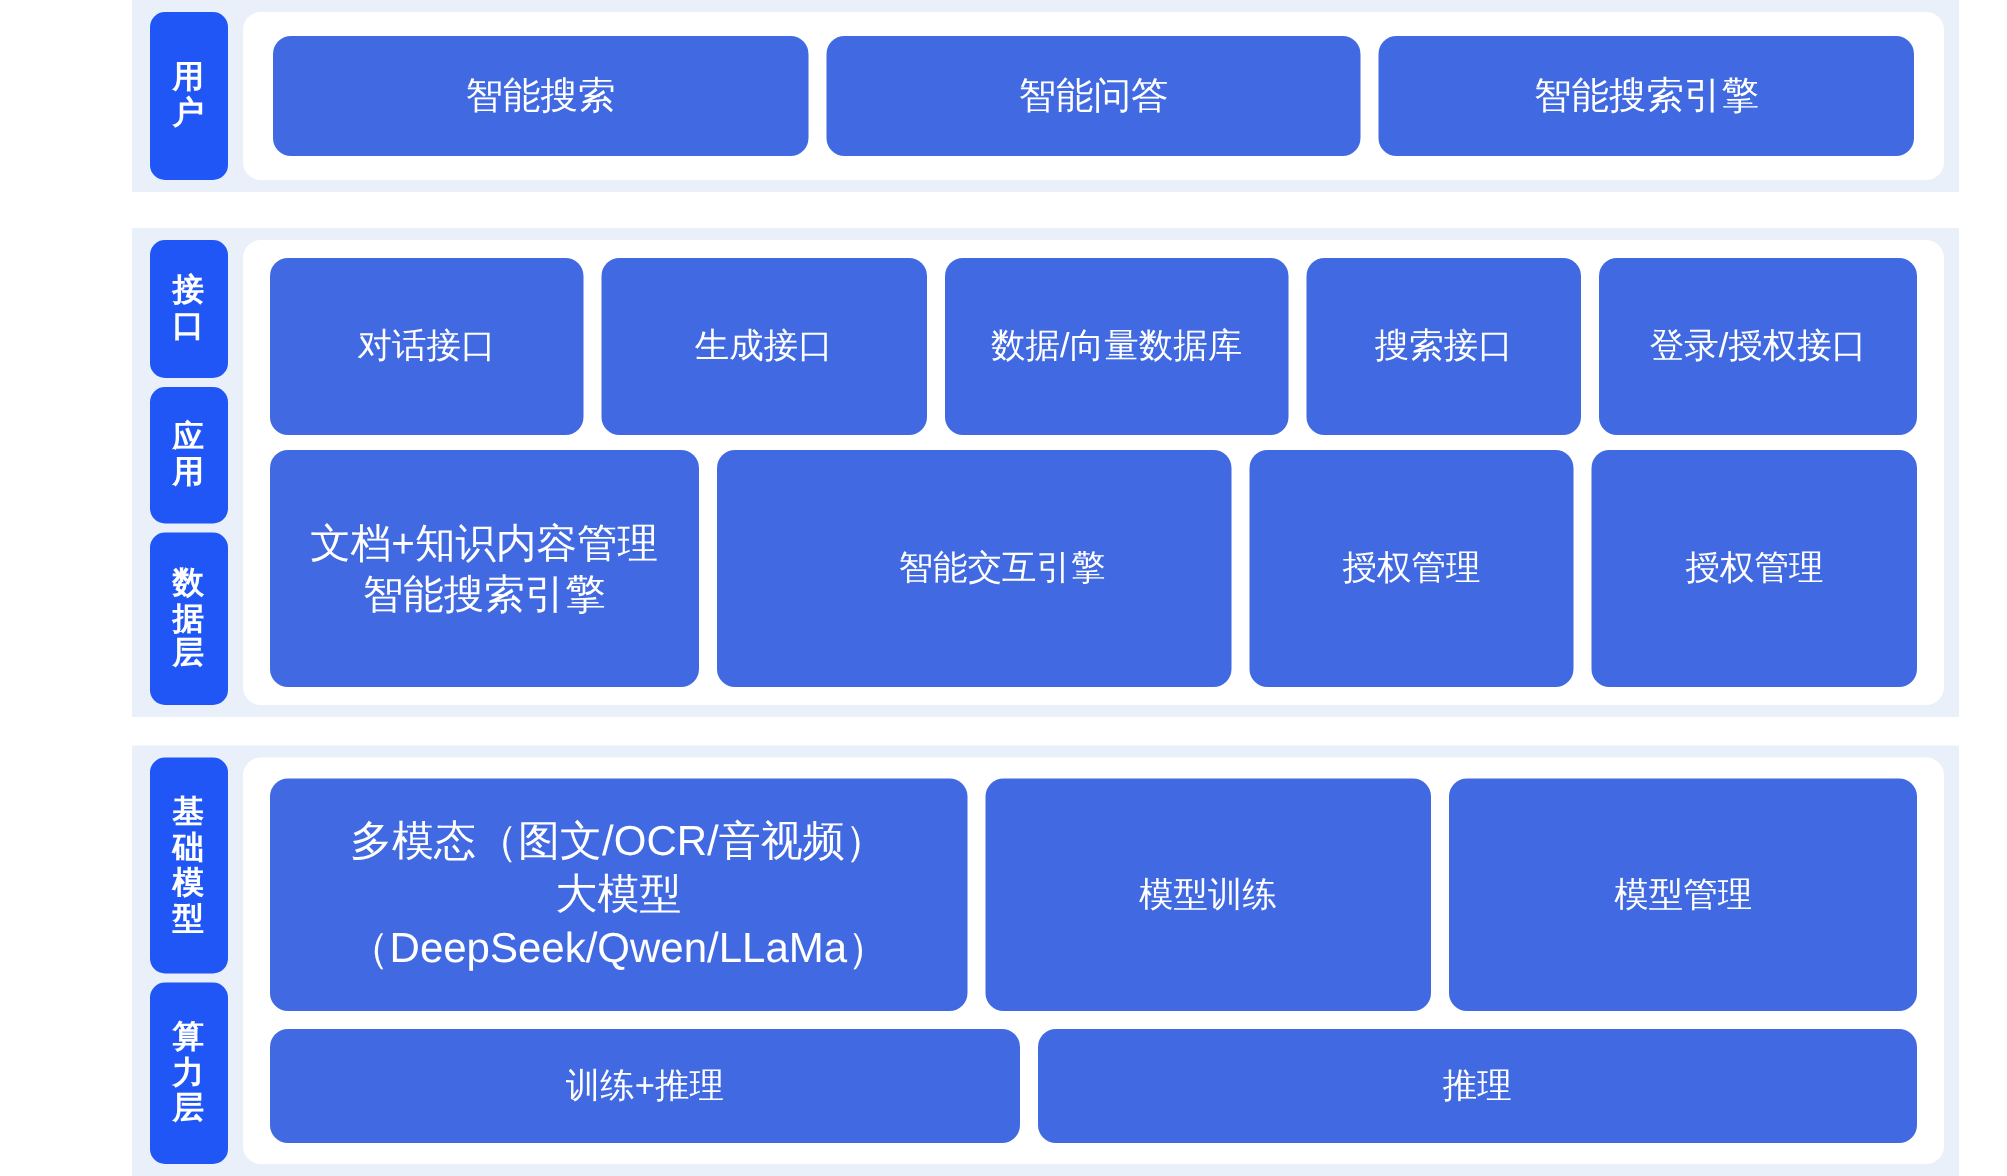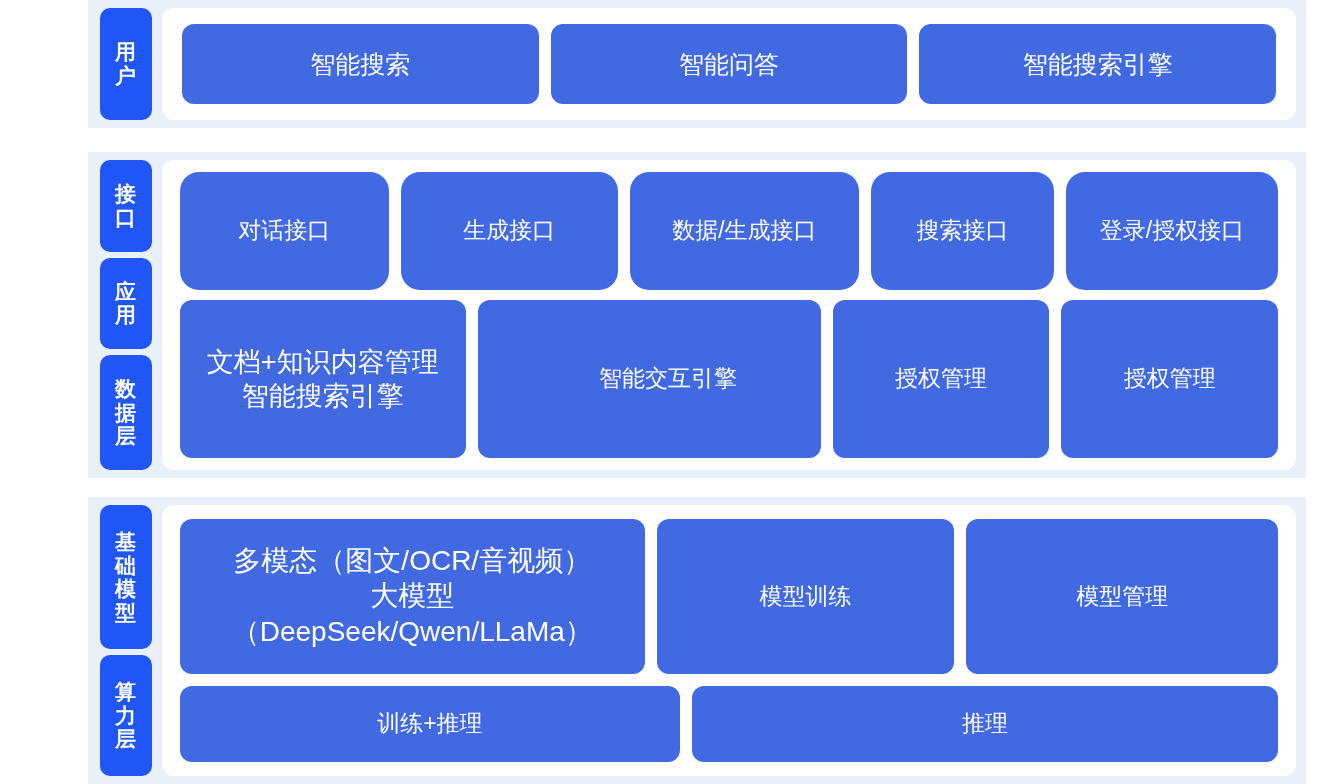--- a/index.html
+++ b/index.html
@@ -112,21 +112,21 @@
     box-sizing: border-box;
     white-space: pre-line;
   }
 
   
   .section-1 .panel { padding: 16px 20px; }
   .section-1 .card { flex: 1 1 0; font-size: 25px; }
 
   
   .section-2 .panel { padding: 12px 18px; gap: 10px; }
-  .s2r1 .card { flex: 1 1 0; border-radius: 19px; }
+  .s2r1 .card { flex: 1 1 0; }
   .s2r1 .card.c1 { flex: 1.10 1 0; }
   .s2r1 .card.c2 { flex: 1.15 1 0; }
   .s2r1 .card.c3 { flex: 1.22 1 0; }
   .s2r1 .card.c4 { flex: 0.95 1 0; }
   .s2r1 .card.c5 { flex: 1.12 1 0; }
 
   .s2r2 .card.c1 { flex: 1.35 1 0; font-size: 27px; }
   .s2r2 .card.c2 { flex: 1.45 1 0; padding-left: 48px; }
   .s2r2 .card.c3 { flex: 1.00 1 0; }
   .s2r2 .card.c4 { flex: 1.00 1 0; }
@@ -173,21 +173,21 @@
       </div>
       <div class="tab">
         <span>数据层</span>
       </div>
     </div>
     <div class="panel">
 
       <div class="row s2r1">
         <div class="card c1">对话接口</div>
         <div class="card c2">生成接口</div>
-        <div class="card c3">数据/生成接口</div>
+        <div class="card c3">数据/向量数据库</div>
         <div class="card c4">搜索接口</div>
         <div class="card c5">登录/授权接口</div>
       </div>
 
       <div class="row s2r2">
         <div class="card c1">文档+知识内容管理
 智能搜索引擎</div>
         <div class="card c2">智能交互引擎</div>
         <div class="card c3">授权管理</div>
         <div class="card c4">授权管理</div>

